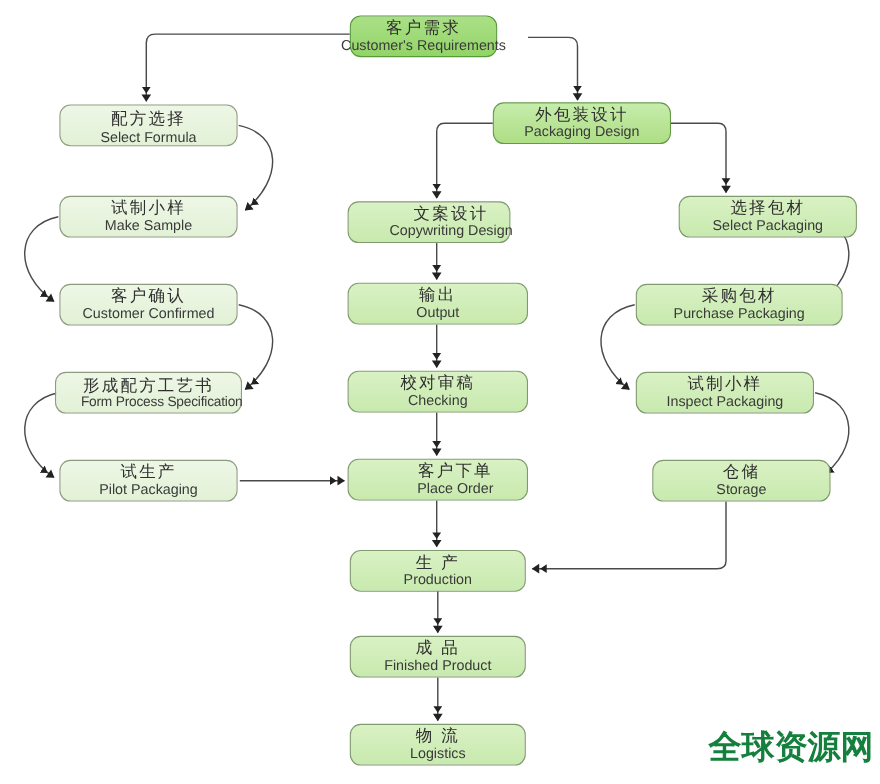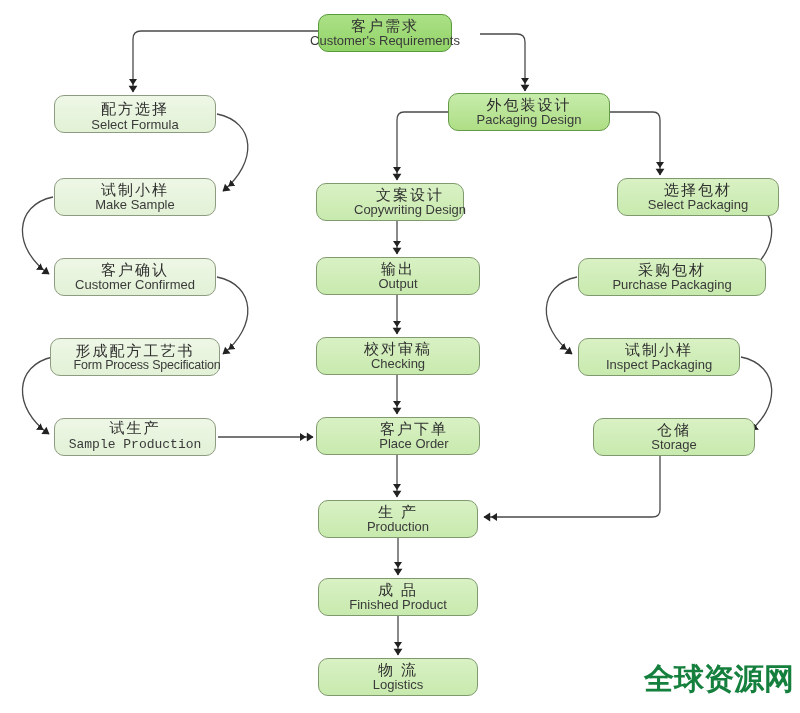--- a/index.html
+++ b/index.html
@@ -77,23 +77,23 @@
   <div class="node n-light" style="left:54px;top:258px;width:162px;">
     <span class="zh">客户确认</span>
     <span class="en">Customer Confirmed</span>
   </div>
 
   <div class="node n-light n-narrowen" style="left:50px;top:338px;width:170px;">
     <span class="zh">形成配方工艺书</span>
     <span class="en">Form Process Specification</span>
   </div>
 
-  <div class="node n-light" style="left:54px;top:418px;width:162px;font-family:Liberation Mono, monospace;">
+  <div class="node n-light" style="left:54px;top:418px;width:162px;">
     <span class="zh">试生产</span>
-    <span class="en">Sample Production</span>
+    <span class="en">Pilot Packaging</span>
   </div>
 
   <div class="node n-secondary" style="left:448px;top:93px;width:162px;">
     <span class="zh">外包装设计</span>
     <span class="en">Packaging Design</span>
   </div>
 
   <div class="node n-mid" style="left:316px;top:183px;width:148px;padding-left:40px;">
     <span class="zh">文案设计</span>
     <span class="en">Copywriting Design</span>

